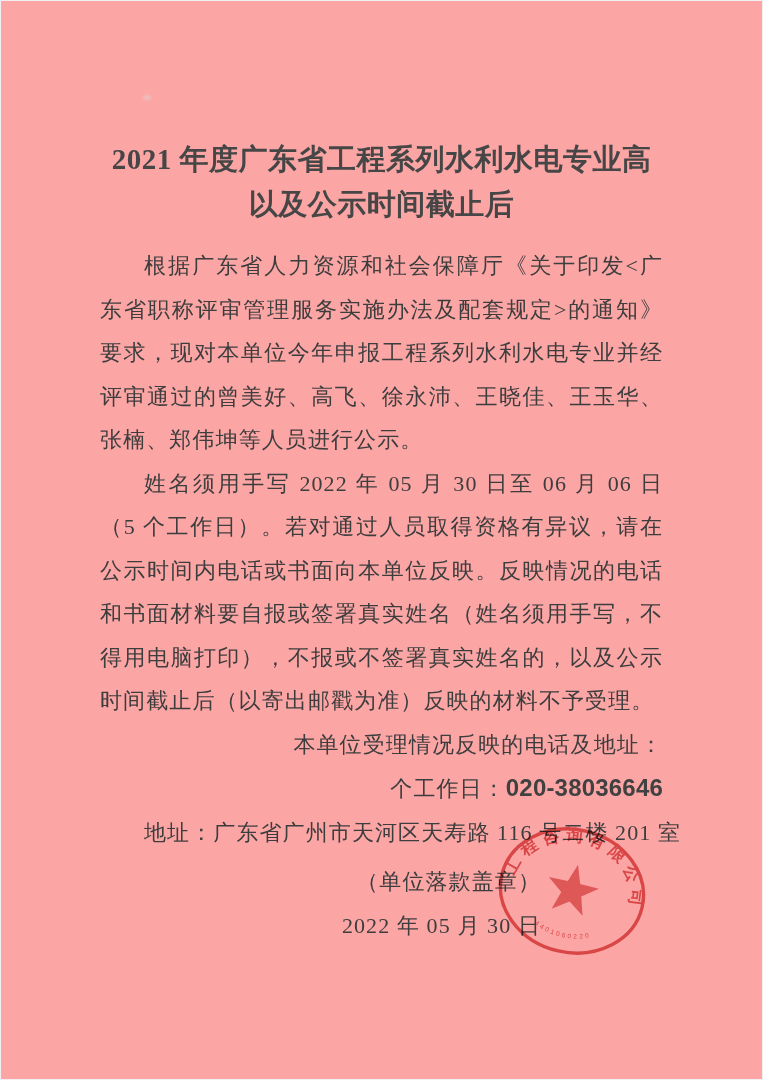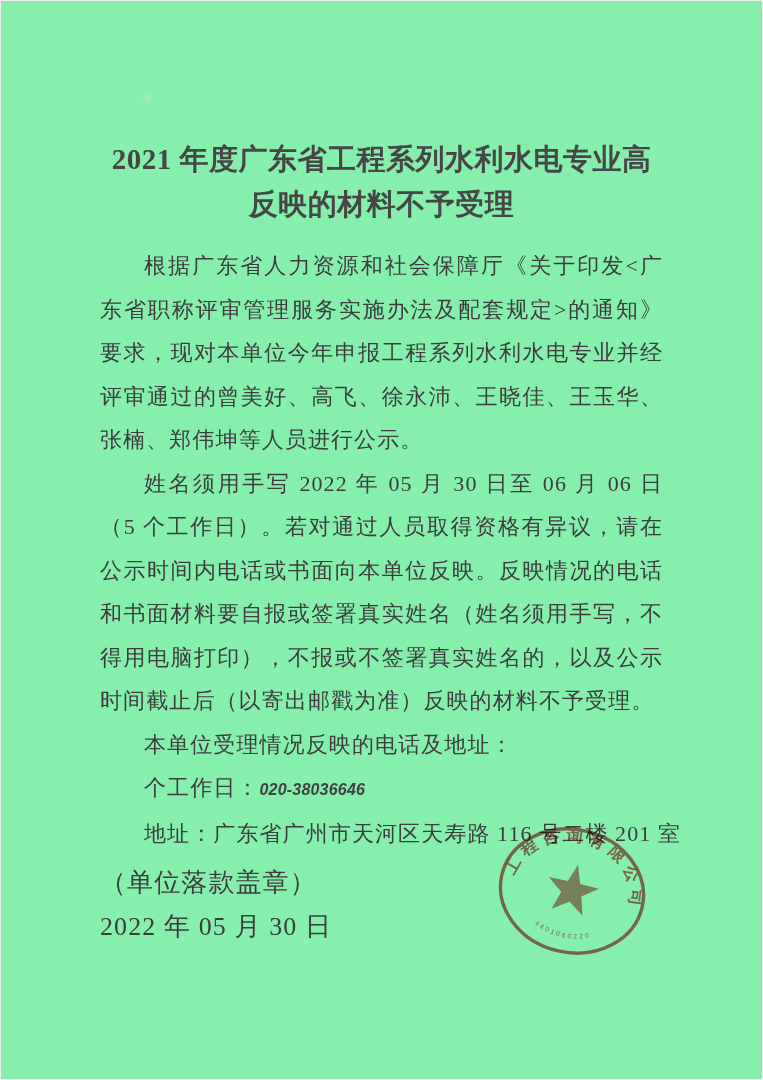--- a/index.html
+++ b/index.html
@@ -1,21 +1,21 @@
 <!DOCTYPE html>
 <html><head>
 <meta charset="utf-8">
 <style>
   * { margin: 0; padding: 0; box-sizing: border-box; }
   html, body { background: #ffffff; }
   .page {
     position: relative;
     width: 763px;
     height: 1080px;
-    background: #86efac;
+    background: #fca5a5;
     overflow: hidden;
     font-family: "Liberation Serif", "DejaVu Serif", serif;
     color: #3d3d3d;
     border: 1px solid #f0f0f0;
   }
   .scan-speck {
     position: absolute;
     left: 140px; top: 92px;
     width: 12px; height: 9px;
     background: radial-gradient(ellipse at center, #d9d9d9 0%, rgba(255,255,255,0) 70%);
@@ -44,35 +44,35 @@
     text-align-last: left;
     text-indent: 44px;
   }
   .u {
     text-underline-offset: 5px;
     text-decoration-thickness: 1.3px;
   }
   .contact-line {
     padding-left: 44px;
     white-space: nowrap;
+    text-align: right;
   }
   .phone-value {
     font-family: "Liberation Sans", "DejaVu Sans", sans-serif;
     font-weight: 600;
-    font-size: 16px;
+    font-size: 24px;
     color: #414141;
     letter-spacing: 0.2px;
-    font-style: italic;
   }
   .signature-block {
     margin-top: 6px;
     width: 100%;
-    text-align: left;
+    text-align: right;
     padding-right: 122px;
-    font-size: 26px;
+    font-size: 22px;
     line-height: 44px;
     letter-spacing: 1.1px;
   }
   .stamp-wrap {
     position: absolute;
     left: 495px;
     top: 824px;
     width: 152px;
     height: 132px;
     transform: rotate(13deg);
@@ -85,21 +85,21 @@
 </style>
 </head>
 <body>
 
 <div class="page">
 
   <div class="scan-speck"></div>
 
   <h1 class="doc-title">
     <div>2021 年度广东省工程系列水利水电专业高</div>
-    <div>反映的材料不予受理</div>
+    <div>以及公示时间截止后</div>
   </h1>
 
   <div class="body-block">
 
     <p class="para"><span>根据广东省人力资源和社会保障厅《关于印发&lt;广东省职称评审管理服务实施办法及配套规定&gt;的通知》要求，现对本单位今年申报工程系列水利水电专业并经评审通过的</span><span class="u">曾美好</span><span>、</span><span class="u">高飞</span><span>、</span><span class="u">徐永沛</span><span>、</span><span class="u">王晓佳</span><span>、</span><span class="u">王玉华</span><span>、</span><span class="u">张楠</span><span>、</span><span class="u">郑伟坤</span><span>等人员进行公示。</span></p>
 
     <p class="para"><span>姓名须用手写 </span><span class="u">2022 年 05 月 30 日</span><span>至 </span><span class="u">06 月 06 日</span><span>（5 个工作日）。若对通过人员取得资格有异议，请在公示时间内电话或书面向本单位反映。反映情况的电话和书面材料要自报或签署真实姓名（姓名须用手写，不得用电脑打印），不报或不签署真实姓名的，以及公示时间截止后（以寄出邮戳为准）反映的材料不予受理。</span></p>
 
     <div class="contact-line">本单位受理情况反映的电话及地址：</div>
 

